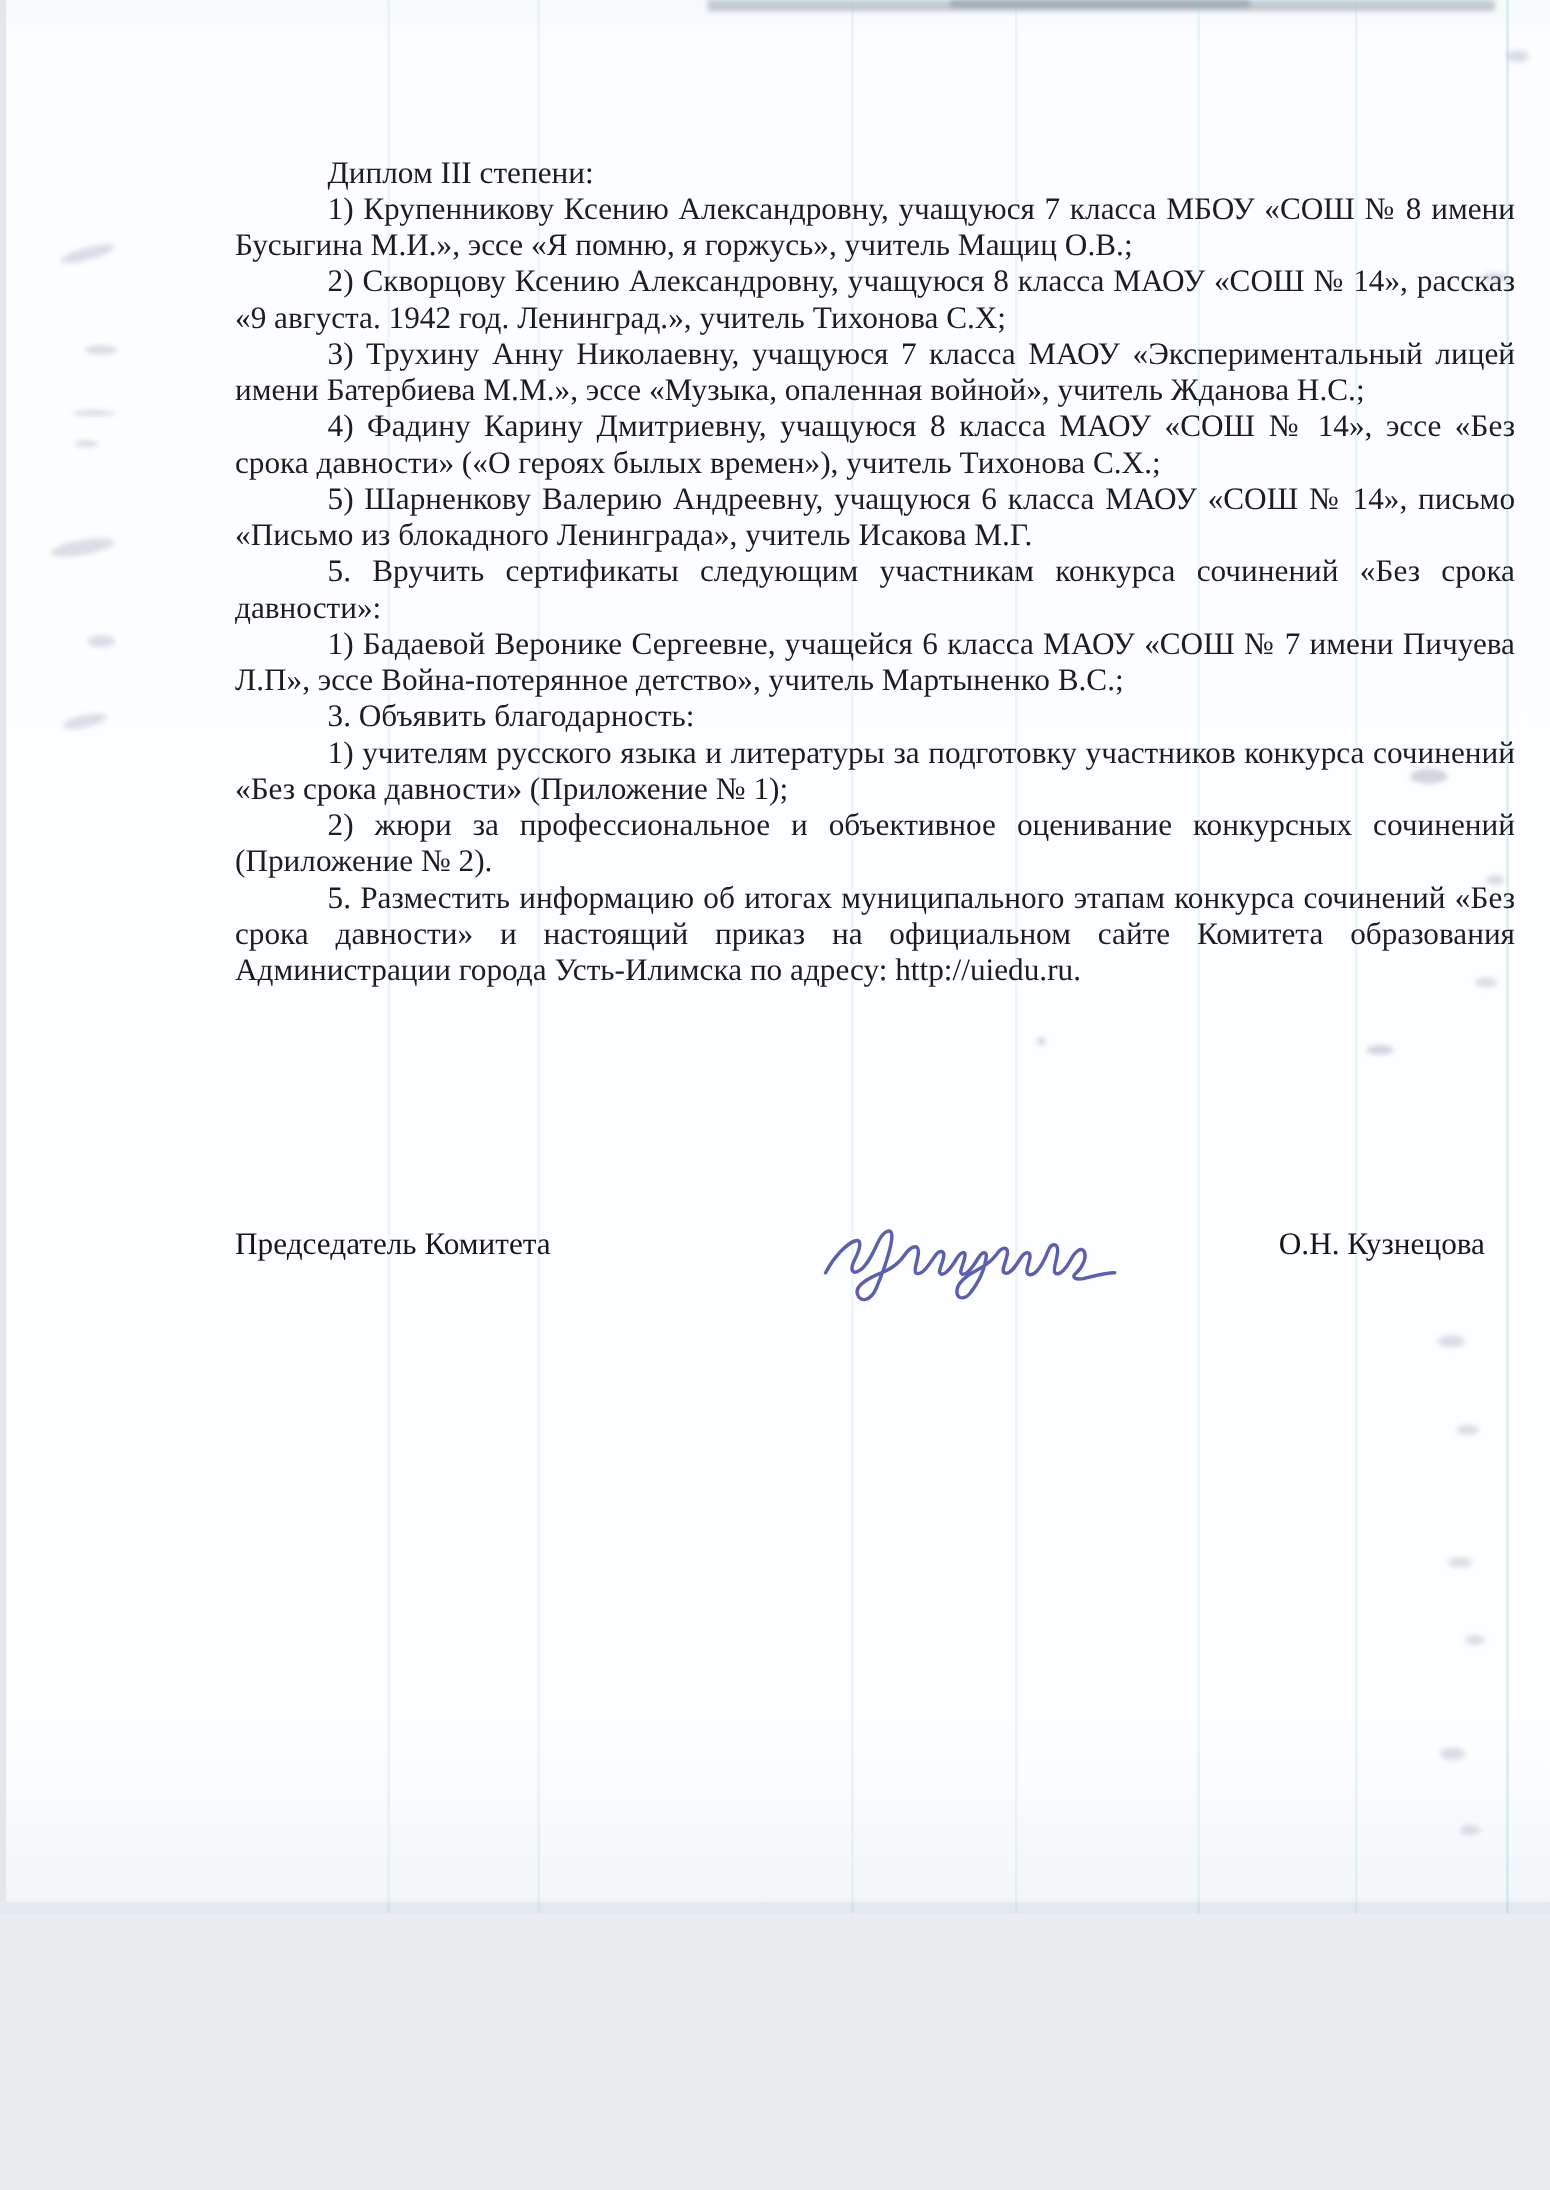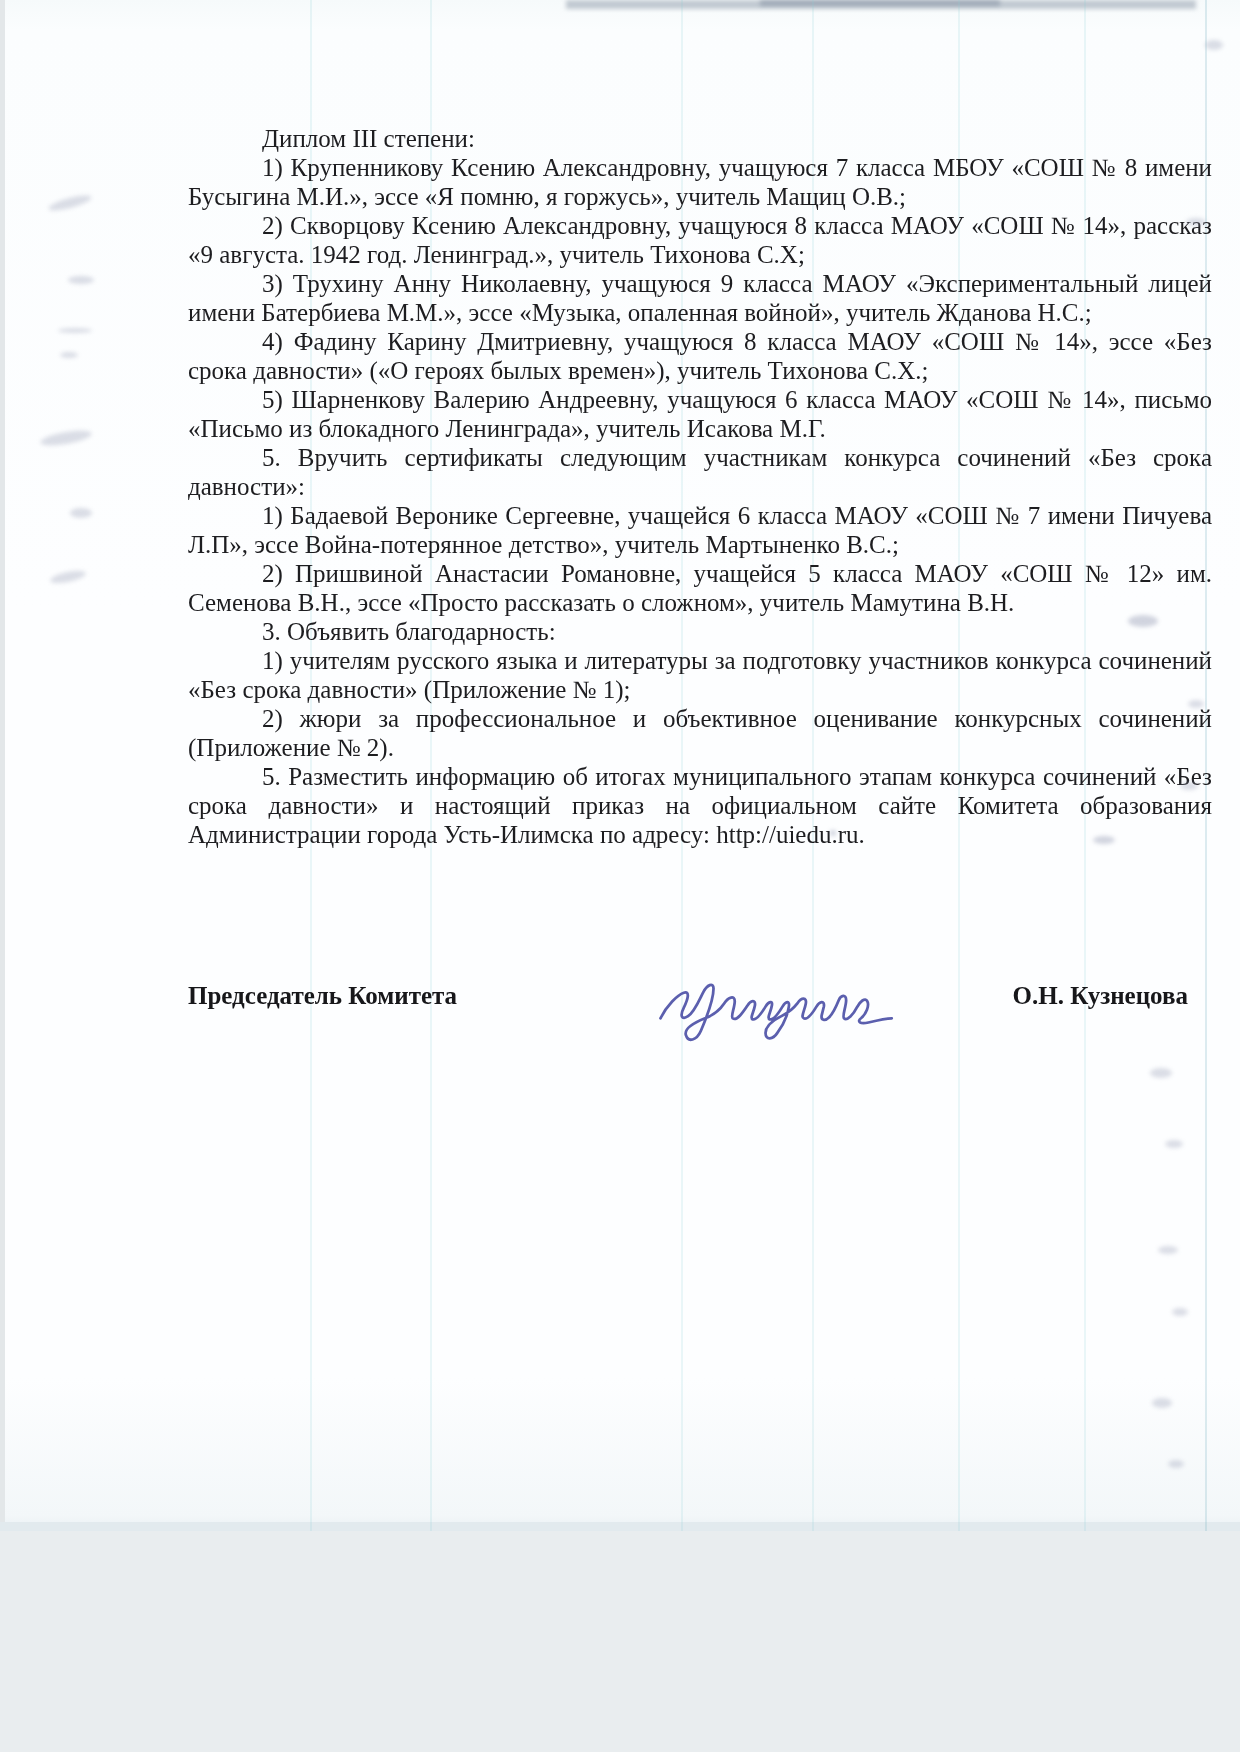--- a/index.html
+++ b/index.html
@@ -20,21 +20,21 @@
   .content{
     position:absolute;left:188px;top:124px;width:1024px;
     font-size:25px;line-height:29px;color:#1d1d20;
     text-align:justify;
   }
   .content p{margin:0;text-indent:74px;}
   
   .sig-row{
     position:absolute;left:188px;top:982px;width:1000px;
     display:flex;justify-content:space-between;align-items:flex-start;
-    font-weight:bold;font-size:25px;color:#17171a;
+    font-weight:normal;font-size:25px;color:#17171a;
   }
   .signature-svg{position:absolute;left:652px;top:962px;width:244px;height:86px;}
   
   .artifact{position:absolute;background:#9ba1b8;opacity:.35;border-radius:50%;filter:blur(2px);}
 </style>
 </head>
 <body>
 
 <div class="scan">
 
@@ -49,26 +49,25 @@
   <div class="scanline" style="left:681px"></div>
   <div class="scanline" style="left:812px"></div>
   <div class="scanline" style="left:958px"></div>
   <div class="scanline" style="left:1084px"></div>
   <div class="scanline" style="left:1205px;background:rgba(135,185,200,.28)"></div>
 
   <div class="content">
       <p class="para">Диплом III степени:</p>
       <p class="para">1) Крупенникову Ксению Александровну, учащуюся 7 класса МБОУ «СОШ № 8 имени Бусыгина М.И.», эссе «Я помню, я горжусь», учитель Мащиц О.В.;</p>
       <p class="para">2) Скворцову Ксению Александровну, учащуюся 8 класса МАОУ «СОШ № 14», рассказ «9 августа. 1942 год. Ленинград.», учитель Тихонова С.Х;</p>
-      <p class="para">3) Трухину Анну Николаевну, учащуюся 9 класса МАОУ «Экспериментальный лицей имени Батербиева М.М.», эссе «Музыка, опаленная войной», учитель Жданова Н.С.;</p>
+      <p class="para">3) Трухину Анну Николаевну, учащуюся 7 класса МАОУ «Экспериментальный лицей имени Батербиева М.М.», эссе «Музыка, опаленная войной», учитель Жданова Н.С.;</p>
       <p class="para">4) Фадину Карину Дмитриевну, учащуюся 8 класса МАОУ «СОШ № 14», эссе «Без срока давности» («О героях былых времен»), учитель Тихонова С.Х.;</p>
       <p class="para">5) Шарненкову Валерию Андреевну, учащуюся 6 класса МАОУ «СОШ № 14», письмо «Письмо из блокадного Ленинграда», учитель Исакова М.Г.</p>
       <p class="para">5. Вручить сертификаты следующим участникам конкурса сочинений «Без срока давности»:</p>
       <p class="para">1) Бадаевой Веронике Сергеевне, учащейся 6 класса МАОУ «СОШ № 7 имени Пичуева Л.П», эссе Война-потерянное детство», учитель Мартыненко В.С.;</p>
-      <p class="para">2) Пришвиной Анастасии Романовне, учащейся 5 класса МАОУ «СОШ № 12» им. Семенова В.Н., эссе «Просто рассказать о сложном», учитель Мамутина В.Н.</p>
       <p class="para">3. Объявить благодарность:</p>
       <p class="para">1) учителям русского языка и литературы за подготовку участников конкурса сочинений «Без срока давности» (Приложение № 1);</p>
       <p class="para">2) жюри за профессиональное и объективное оценивание конкурсных сочинений (Приложение № 2).</p>
       <p class="para">5. Разместить информацию об итогах муниципального этапам конкурса сочинений «Без срока давности» и настоящий приказ на официальном сайте Комитета образования Администрации города Усть-Илимска по адресу: http://uiedu.ru.</p>
     </div>
 
   <div class="sig-row">
     <span>Председатель Комитета</span>
     <span>О.Н. Кузнецова</span>
   </div>

